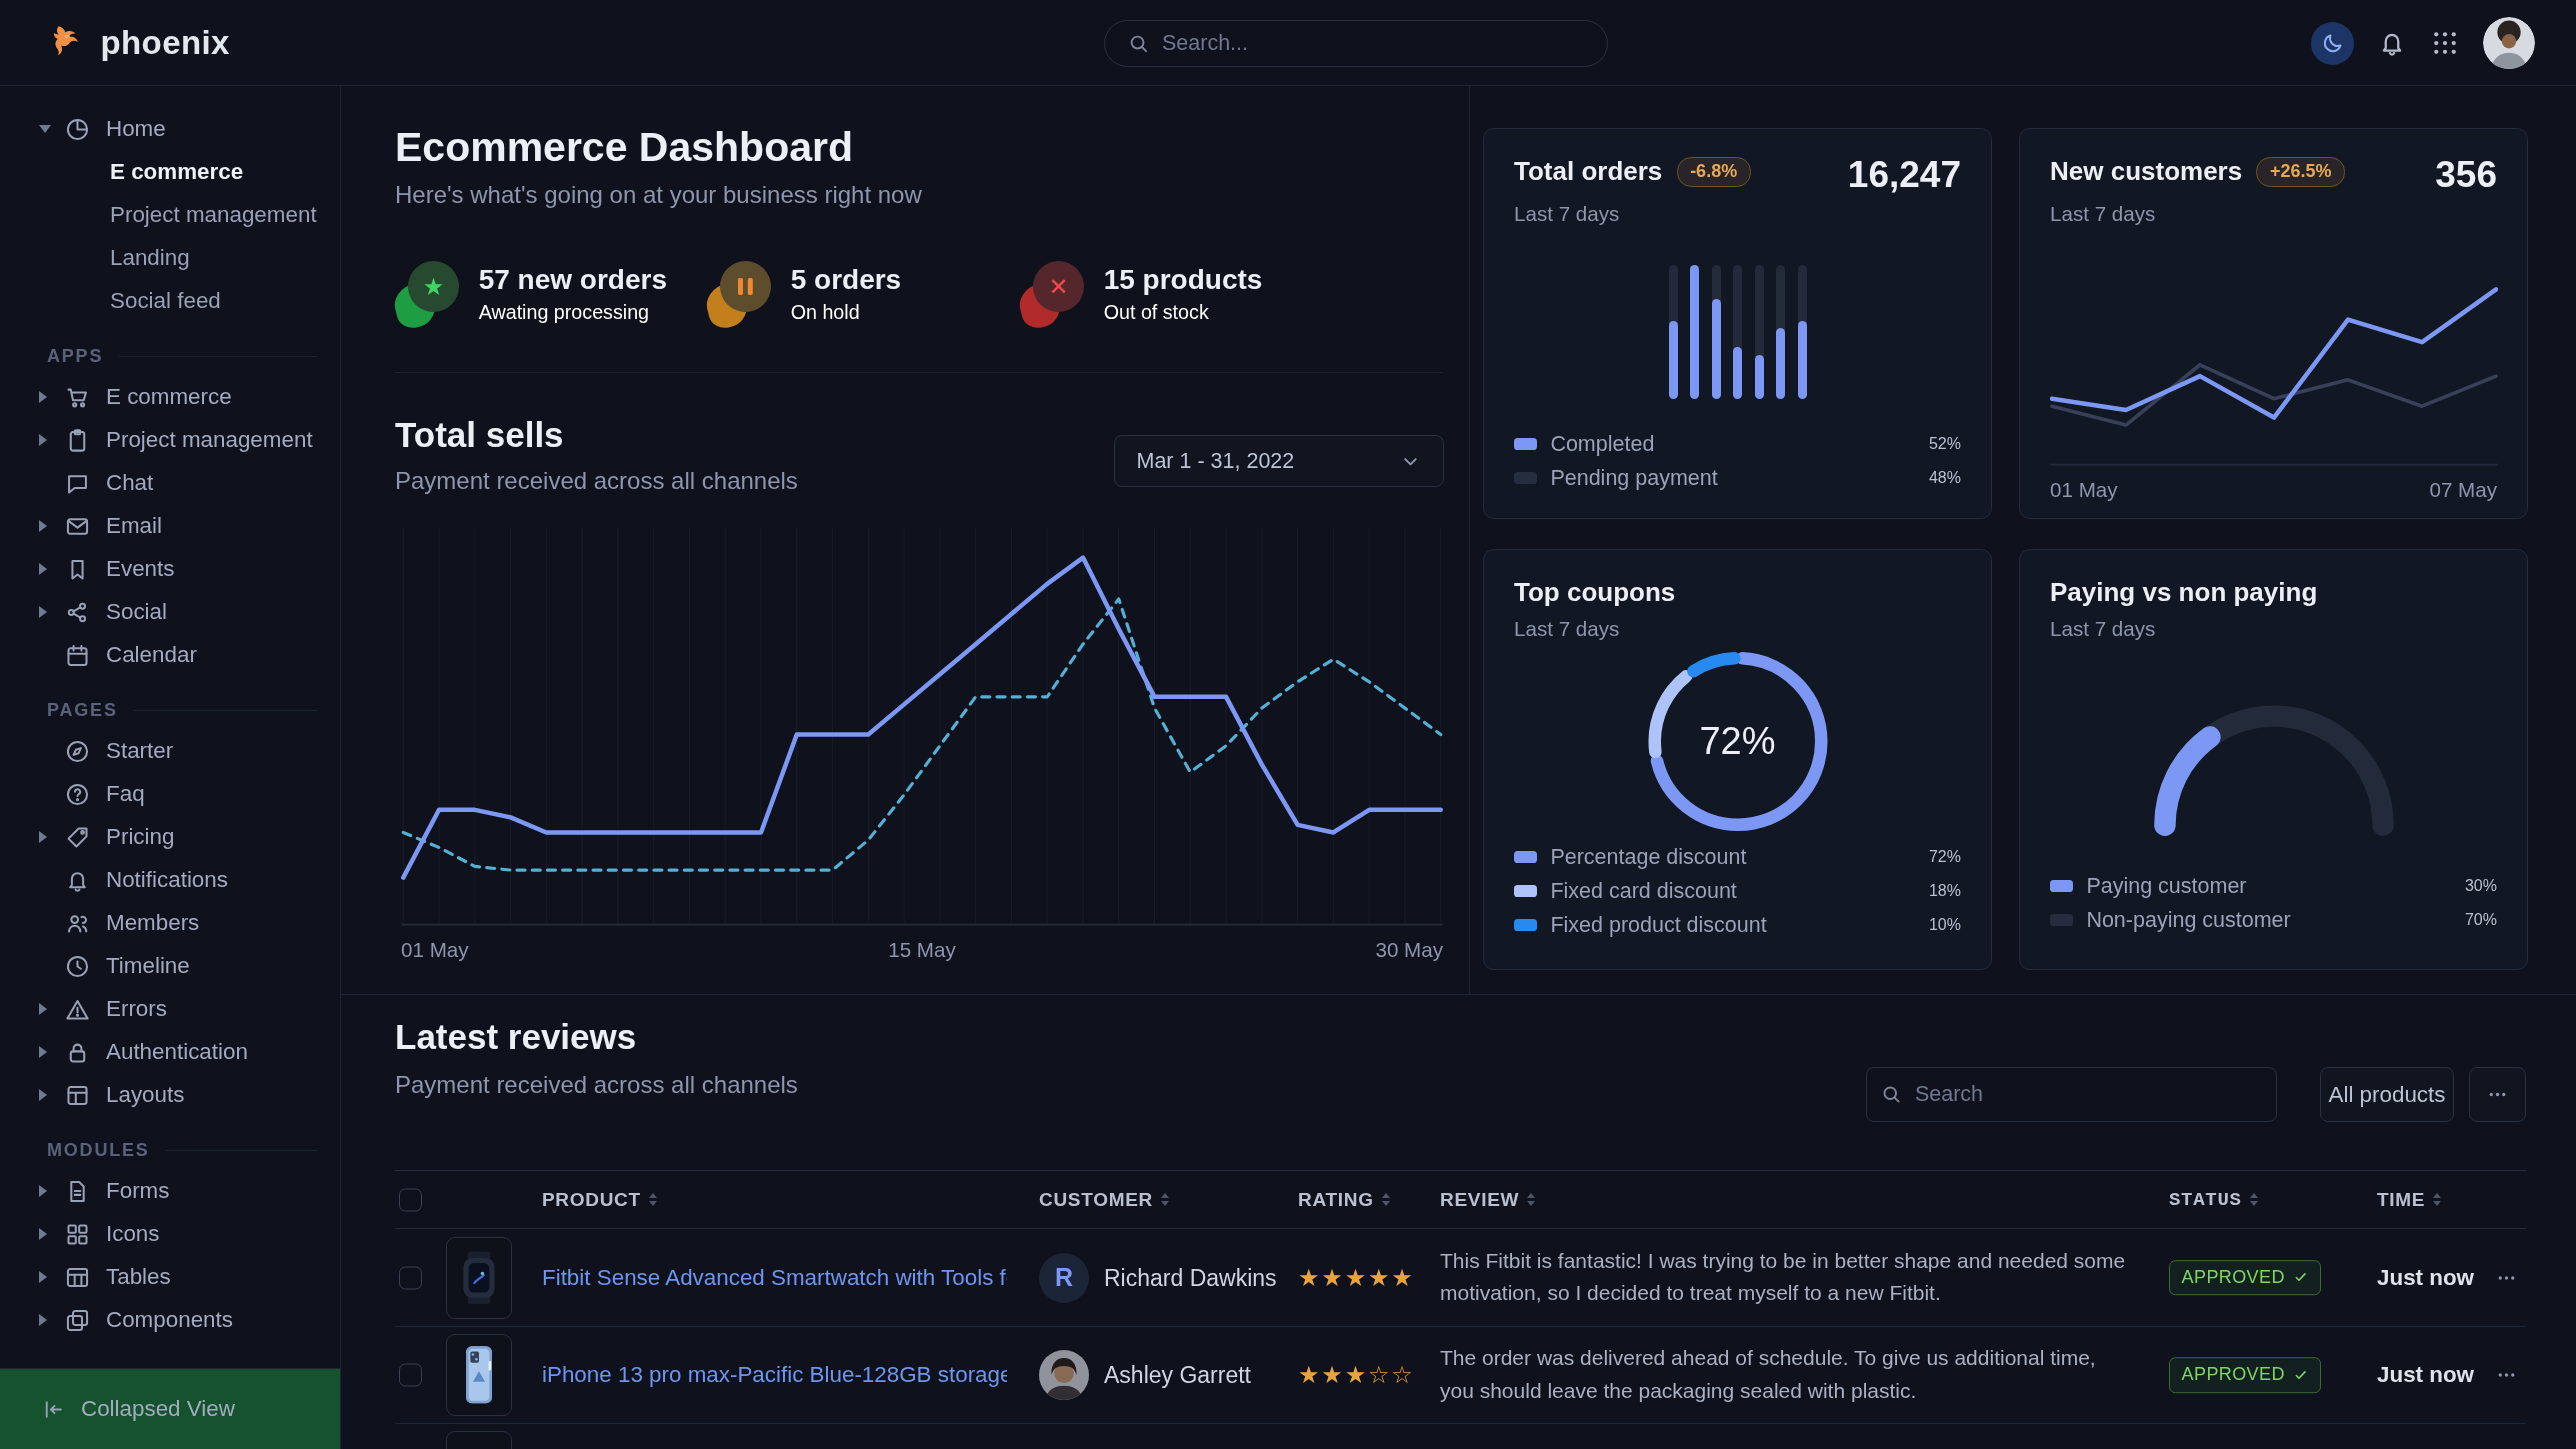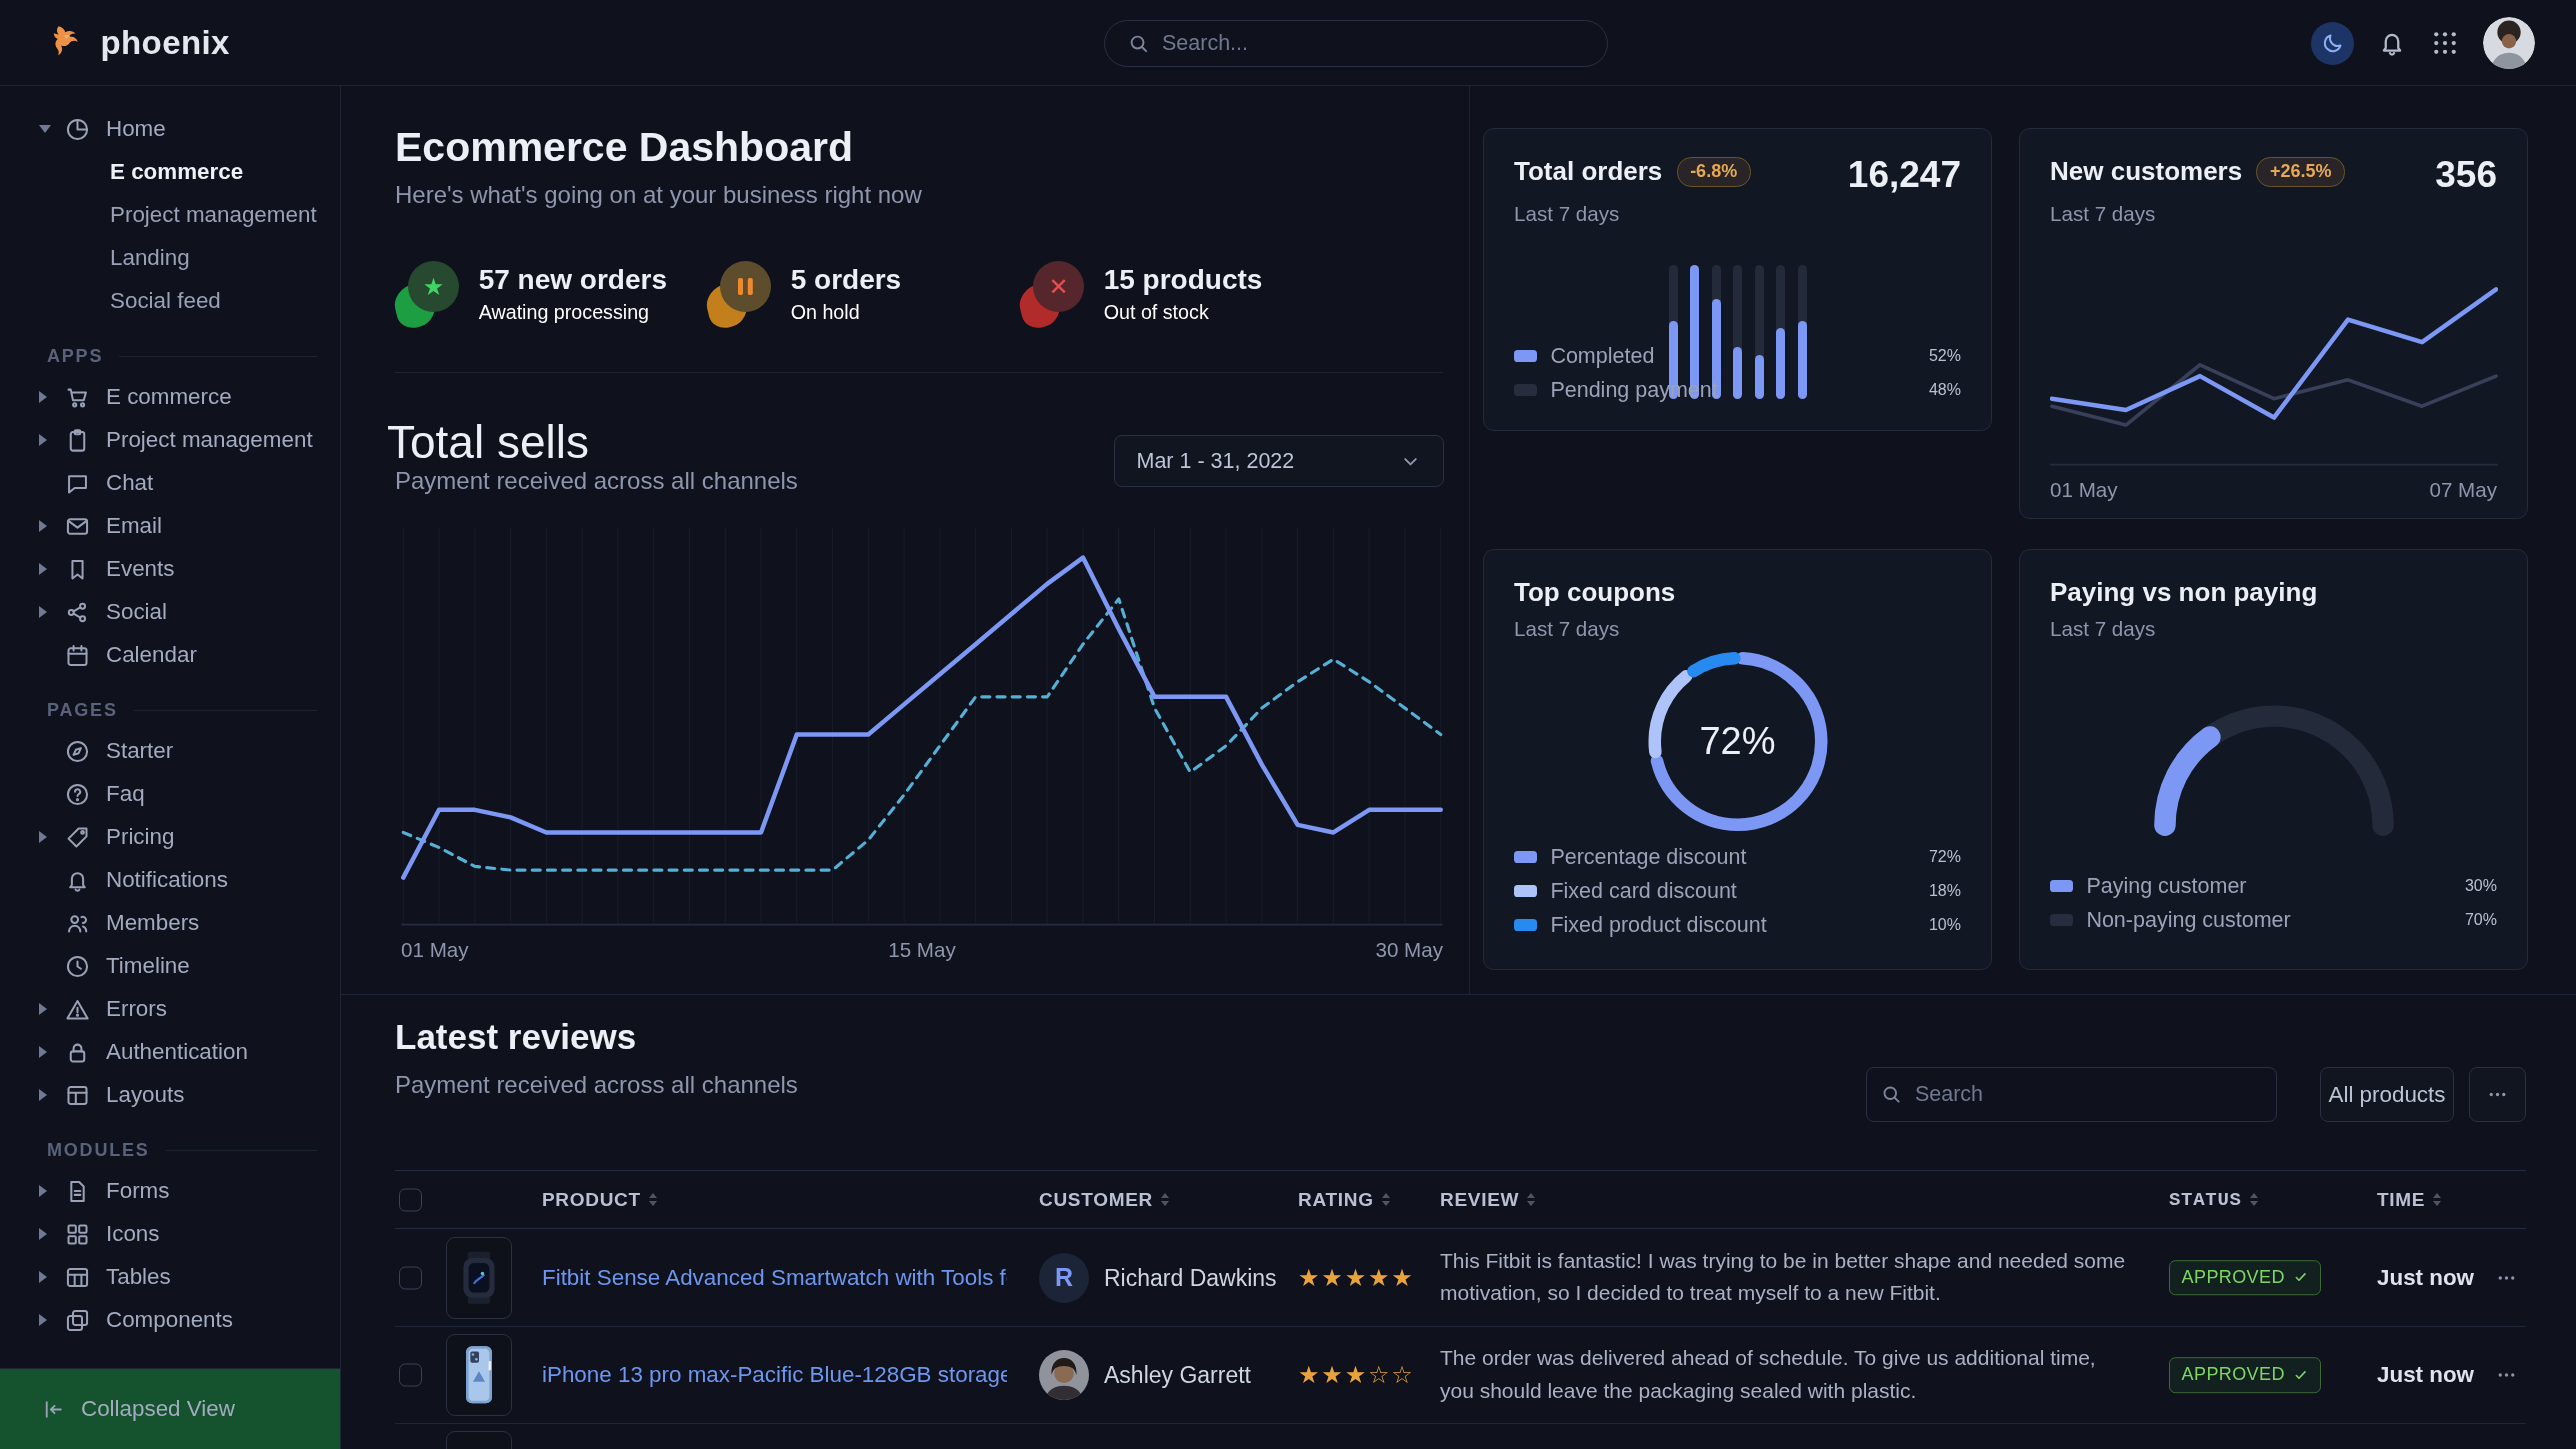--- a/index.html
+++ b/index.html
@@ -53,21 +53,21 @@
   .stat-icon{position:relative;width:64px;height:66px}
   .stat-blob{position:absolute;left:0;bottom:0;width:41px;height:43px;border-radius:62% 38% 55% 45%/50% 45% 62% 38%;transform:rotate(-14deg)}
   .stat-circle{position:absolute;right:0;top:0;width:51px;height:51px;border-radius:50%;display:flex;align-items:center;justify-content:center;font-size:24px;font-weight:700}
   .success .stat-blob{background:#1d9e42}.success .stat-circle{background:#27492f;color:#3fd463}
   .warning .stat-blob{background:#c27f1b}.warning .stat-circle{background:#5d4d2c;color:#ed8a2f}
   .danger  .stat-blob{background:#b22b2b}.danger  .stat-circle{background:#56262d;color:#ee4a4a}
   .glyph-pause{width:5.4px;height:17px;background:#ed8a2f;box-shadow:9.8px 0 0 #ed8a2f;border-radius:1.8px;margin-right:9.8px}
   .stat-val{font-size:28px;font-weight:700;color:#eceff5}
   .stat-lab{font-size:19.7px;color:#ffffff;margin-top:5.4px}
 
-  .ts-title{position:absolute;left:46px;top:329px;font-size:46px;font-weight:400;color:#eceff5}
+  .ts-title{position:absolute;left:54px;top:329px;font-size:35px;font-weight:700;color:#eceff5}
   .ts-sub{position:absolute;left:54px;top:381px;font-size:24px;color:#8d96ad}
   .date-select{position:absolute;left:773px;top:349px;width:330px;height:52px;border:0.9px solid #2a3143;border-radius:8px;display:flex;align-items:center;padding:0 21.5px;color:#bcc4d5;font-size:21.5px;background:#11151f}
   .date-select .ic{width:23px;height:23px;margin-left:auto;color:#8d96ad}
 
   .main-chart{position:absolute;left:60px;top:442px}
   .x-labels{position:absolute;left:60px;top:852px;width:1042px;font-size:20.6px;color:#8d96ad}
   .x-labels span:nth-child(1){position:absolute;left:0}
   .x-labels span:nth-child(2){position:absolute;left:50%;transform:translateX(-50%)}
   .x-labels span:nth-child(3){position:absolute;right:0}
 
@@ -544,21 +544,21 @@
         <line x1="0" y1="443.5" x2="1164" y2="443.5" stroke="#252c3e" stroke-width="2"></line>
         <polyline points="2.0,340.4 42.0,357.2 82.0,378.3 122.0,382.5 162.0,382.5 202.0,382.5 242.0,382.5 282.0,382.5 322.0,382.5 362.0,382.5 402.0,382.5 442.0,382.5 482.0,382.5 522.0,348.8 562.0,298.3 602.0,243.5 642.0,188.8 682.0,188.8 722.0,188.8 762.0,129.9 802.0,79.4 842.0,201.4 882.0,273.0 922.0,243.5 962.0,201.4 1002.0,172.0 1042.0,146.7 1082.0,172.0 1122.0,201.4 1162.0,230.9" fill="none" stroke="#54b0d4" stroke-width="3.5" stroke-linecap="round" stroke-linejoin="round" stroke-dasharray="9 8"></polyline>
         <polyline points="2.0,390.9 42.0,315.1 82.0,315.1 122.0,323.5 162.0,340.4 202.0,340.4 242.0,340.4 282.0,340.4 322.0,340.4 362.0,340.4 402.0,340.4 442.0,230.9 482.0,230.9 522.0,230.9 562.0,197.2 602.0,163.6 642.0,129.9 682.0,96.2 722.0,62.5 762.0,33.1 802.0,113.0 842.0,188.8 882.0,188.8 922.0,188.8 962.0,264.6 1002.0,332.0 1042.0,340.4 1082.0,315.1 1122.0,315.1 1162.0,315.1" fill="none" stroke="#7c98f4" stroke-width="5" stroke-linecap="round" stroke-linejoin="round"></polyline>
       </svg>
     <div class="x-labels" data-interactable="false">
       <span data-interactable="false">01 May</span>
       <span data-interactable="false">15 May</span>
       <span data-interactable="false">30 May</span>
     </div>
 
-    <div class="card" style="left:1142px;top:42px;height:303px" data-interactable="false">
+    <div class="card" style="left:1142px;top:42px;height:391px" data-interactable="false">
       <div class="card-pad">
         <div class="card-head">
           <span class="card-title" data-interactable="false">Total orders</span>
           <span class="badge-warn" data-interactable="false">-6.8%</span>
           <span class="card-big" data-interactable="false">16,247</span>
         </div>
         <div class="card-period" data-interactable="false">Last 7 days</div>
       </div>
       <div class="obars" id="orders-bars" data-interactable="false">
           <div class="obar" data-interactable="false" style="background: rgb(35, 42, 58);">

